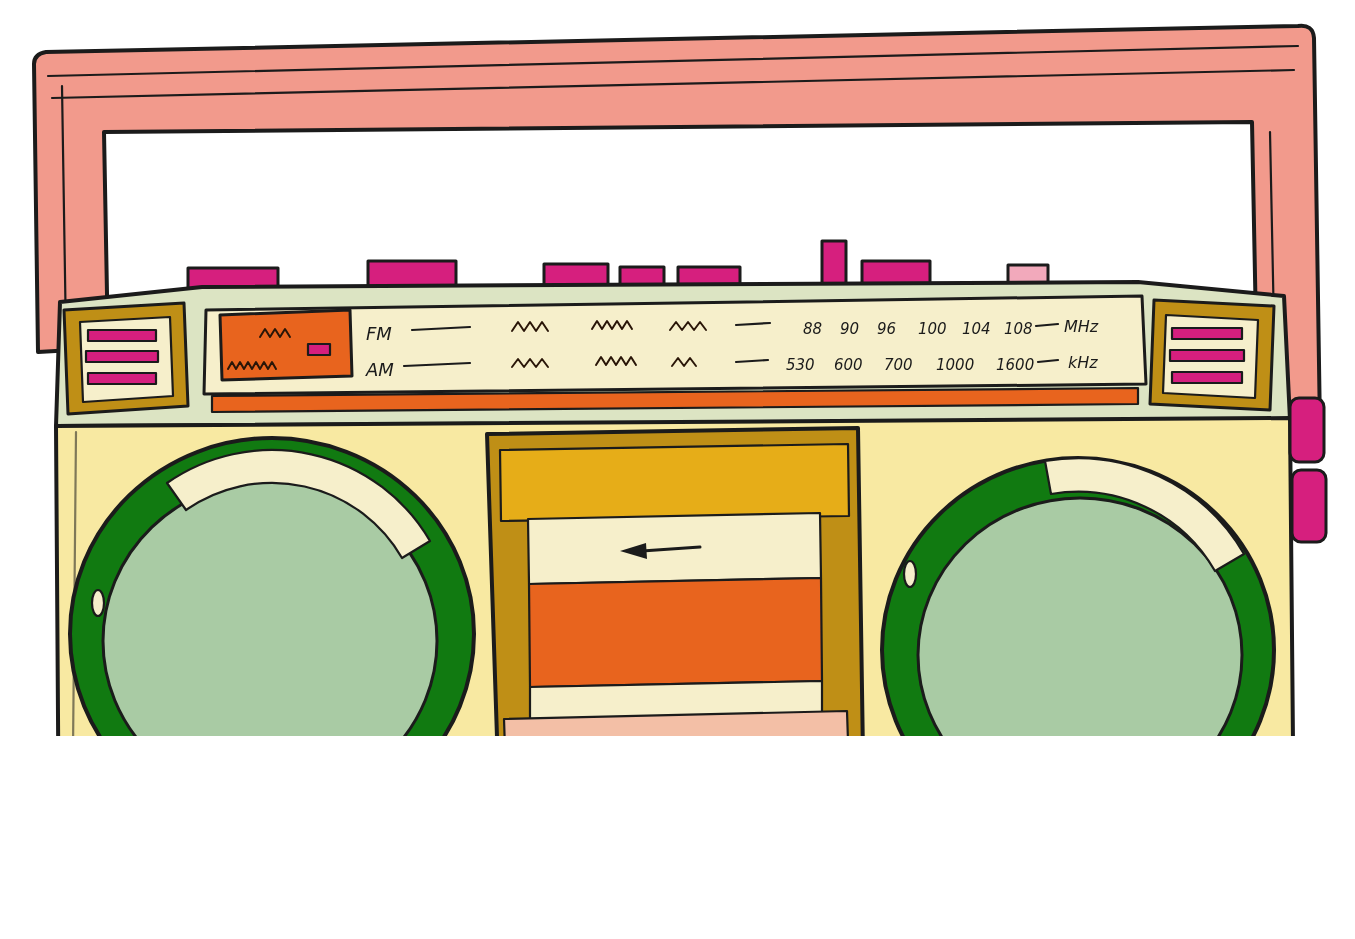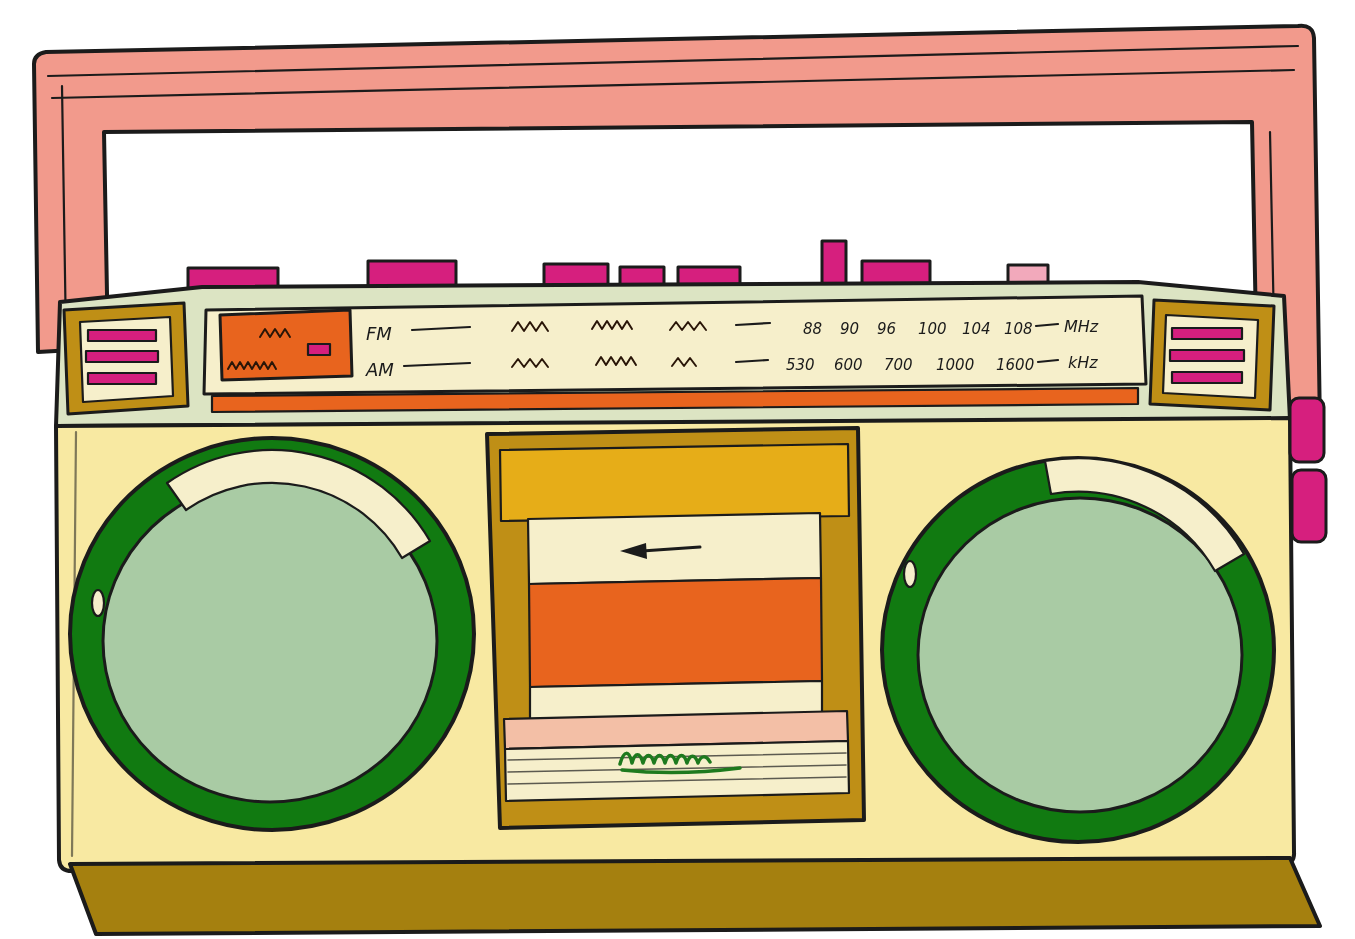--- a/index.html
+++ b/index.html
@@ -1,16 +1,16 @@
 <!DOCTYPE html>
 <html style="--c-handle: #f29a8c; --c-body: #f8e9a2; --c-panel: #dce4c3; --c-magenta: #d61f7e; --c-pink_light: #f2a9bb; --c-orange: #e8641e; --c-cream: #f6efcb; --c-gold: #bf8f16; --c-mustard: #e6ad18; --c-green_ring: #117a11; --c-sage: #a9cba4; --c-scribble_green: #1e7a1e; --c-salmon_strip: #f3bfa6; --c-base: #a5800f; --c-outline: #1b1b1b;"><head>
 <meta charset="utf-8">
 <style>
   html,body{margin:0;padding:0;background:#ffffff;}
-  .stage{position:relative;width:1355px;height:939px;background:#ffffff;overflow:hidden;}
+  .stage{position:relative;width:1355px;height:736px;background:#ffffff;overflow:hidden;}
   svg{display:block;}
   
   .f-handle{fill:var(--c-handle,#f29a8c);}
   .f-body{fill:var(--c-body,#f8e9a2);}
   .f-panel{fill:var(--c-panel,#dce4c3);}
   .f-magenta{fill:var(--c-magenta,#d61f7e);}
   .f-pink{fill:var(--c-pink_light,#f2a9bb);}
   .f-orange{fill:var(--c-orange,#e8641e);}
   .f-cream{fill:var(--c-cream,#f6efcb);}
   .f-gold{fill:var(--c-gold,#bf8f16);}

